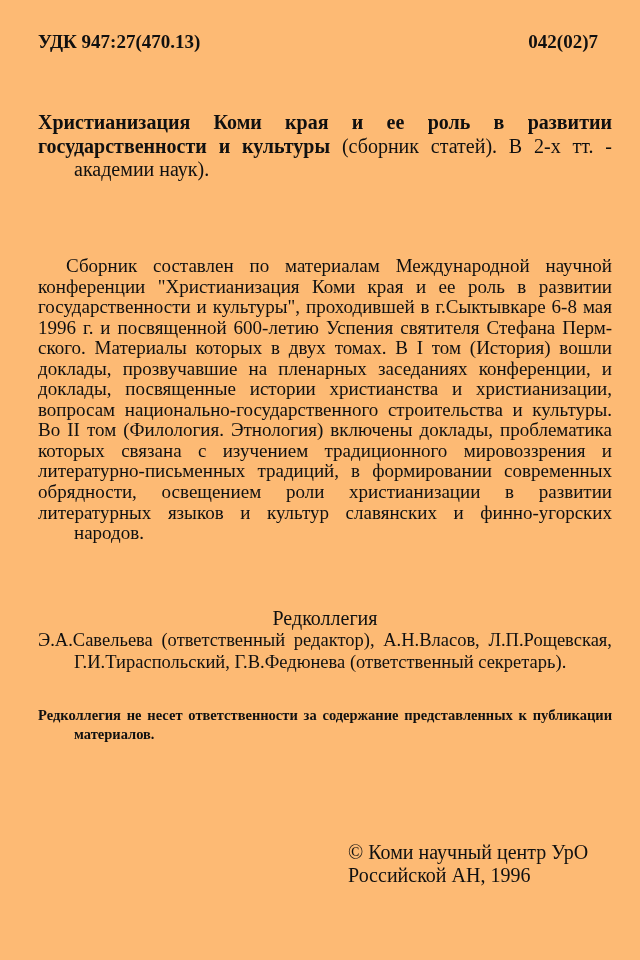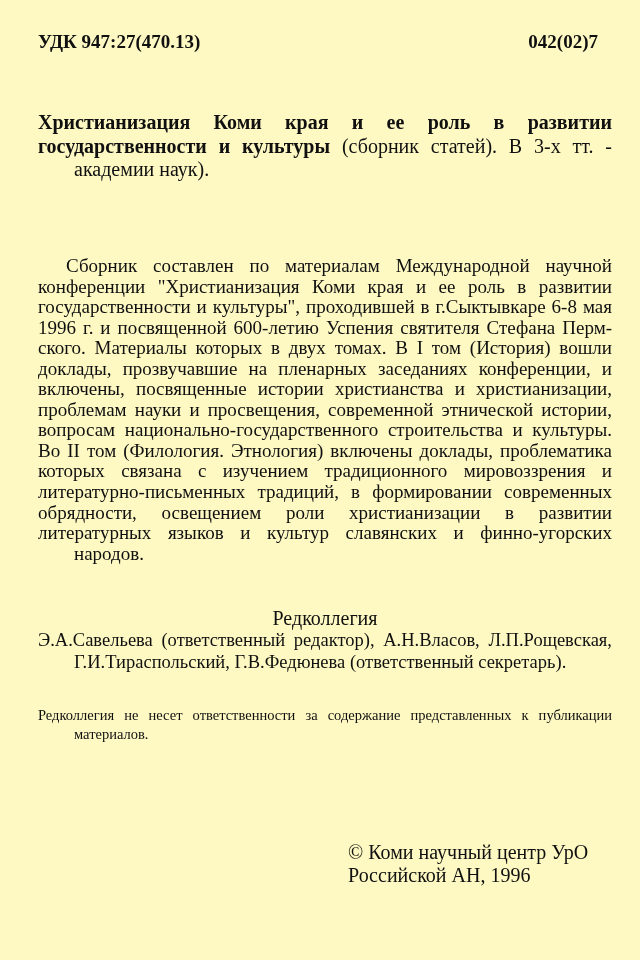--- a/index.html
+++ b/index.html
@@ -1,20 +1,20 @@
 <!DOCTYPE html>
 <html><head>
 <meta charset="utf-8">
 <style>
   html, body { margin: 0; padding: 0; background: #ffffff; }
   .page {
     position: relative;
     width: 640px;
     height: 960px;
-    background: #fef9c3;
+    background: #fdba74;
     color: #101010;
     font-family: "Liberation Serif", serif;
     overflow: hidden;
   }
   .abs { position: absolute; }
 
   
   .udk-row {
     top: 31px; left: 38px; right: 42px;
     display: flex; justify-content: space-between;
@@ -48,54 +48,53 @@
     margin: 16px;
   }
 
   .editorial-board {
     top: 629px; left: 38px; right: 28px;
     font-size: 18.5px; line-height: 22px;
   }
 
   .disclaimer {
     top: 706px; left: 38px; right: 28px;
-    font-size: 14.5px; line-height: 18.5px;
+    font-size: 14.5px; line-height: 18.5px; font-weight: bold;
   }
 
   .copyright {
     top: 841px; left: 348px; width: 264px;
     font-size: 20px; line-height: 22.5px;
   }
   .copyright .line2 { padding-right: 26px; }
 </style>
 </head>
 <body>
 
 <div class="page">
 
   <div class="abs udk-row">
     <span>УДК 947:27(470.13)</span>
     <span>042(02)7</span>
   </div>
 
   <div class="abs title-block">
       <div class="tline"><span class="b">Христианизация Коми края и ее роль в развитии</span></div>
-      <div class="tline"><span class="b">государственности и культуры</span><span> (сборник статей). В 3-х тт. -</span></div>
+      <div class="tline"><span class="b">государственности и культуры</span><span> (сборник статей). В 2-х тт. -</span></div>
       <div class="tline last"><span>академии наук).</span></div>
     </div>
 
   <div class="abs abstract">
       <div class="tline"><span>Сборник составлен по материалам Международной научной</span></div>
       <div class="tline"><span>конференции "Христианизация Коми края и ее роль в развитии</span></div>
       <div class="tline"><span>государственности и культуры", проходившей в г.Сыктывкаре 6-8 мая</span></div>
       <div class="tline"><span>1996 г. и посвященной 600-летию Успения святителя Стефана Перм-</span></div>
       <div class="tline"><span>ского. Материалы которых в двух томах. В I том (История) вошли</span></div>
       <div class="tline"><span>доклады, прозвучавшие на пленарных заседаниях конференции, и</span></div>
-      <div class="tline"><span>включены, посвященные истории христианства и христианизации,</span></div>
-      <div class="tline"><span>проблемам науки и просвещения, современной этнической истории,</span></div>
+      <div class="tline"><span>доклады, посвященные истории христианства и христианизации,</span></div>
       <div class="tline"><span>вопросам национально-государственного строительства и культуры.</span></div>
       <div class="tline"><span>Во II том (Филология. Этнология) включены доклады, проблематика</span></div>
       <div class="tline"><span>которых связана с изучением традиционного мировоззрения и</span></div>
       <div class="tline"><span>литературно-письменных традиций, в формировании современных</span></div>
       <div class="tline"><span>обрядности, освещением роли христианизации в развитии</span></div>
       <div class="tline"><span>литературных языков и культур славянских и финно-угорских</span></div>
       <div class="tline last"><span>народов.</span></div>
     </div>
 
   <h2 class="abs editorial-heading">Редколлегия</h2>

